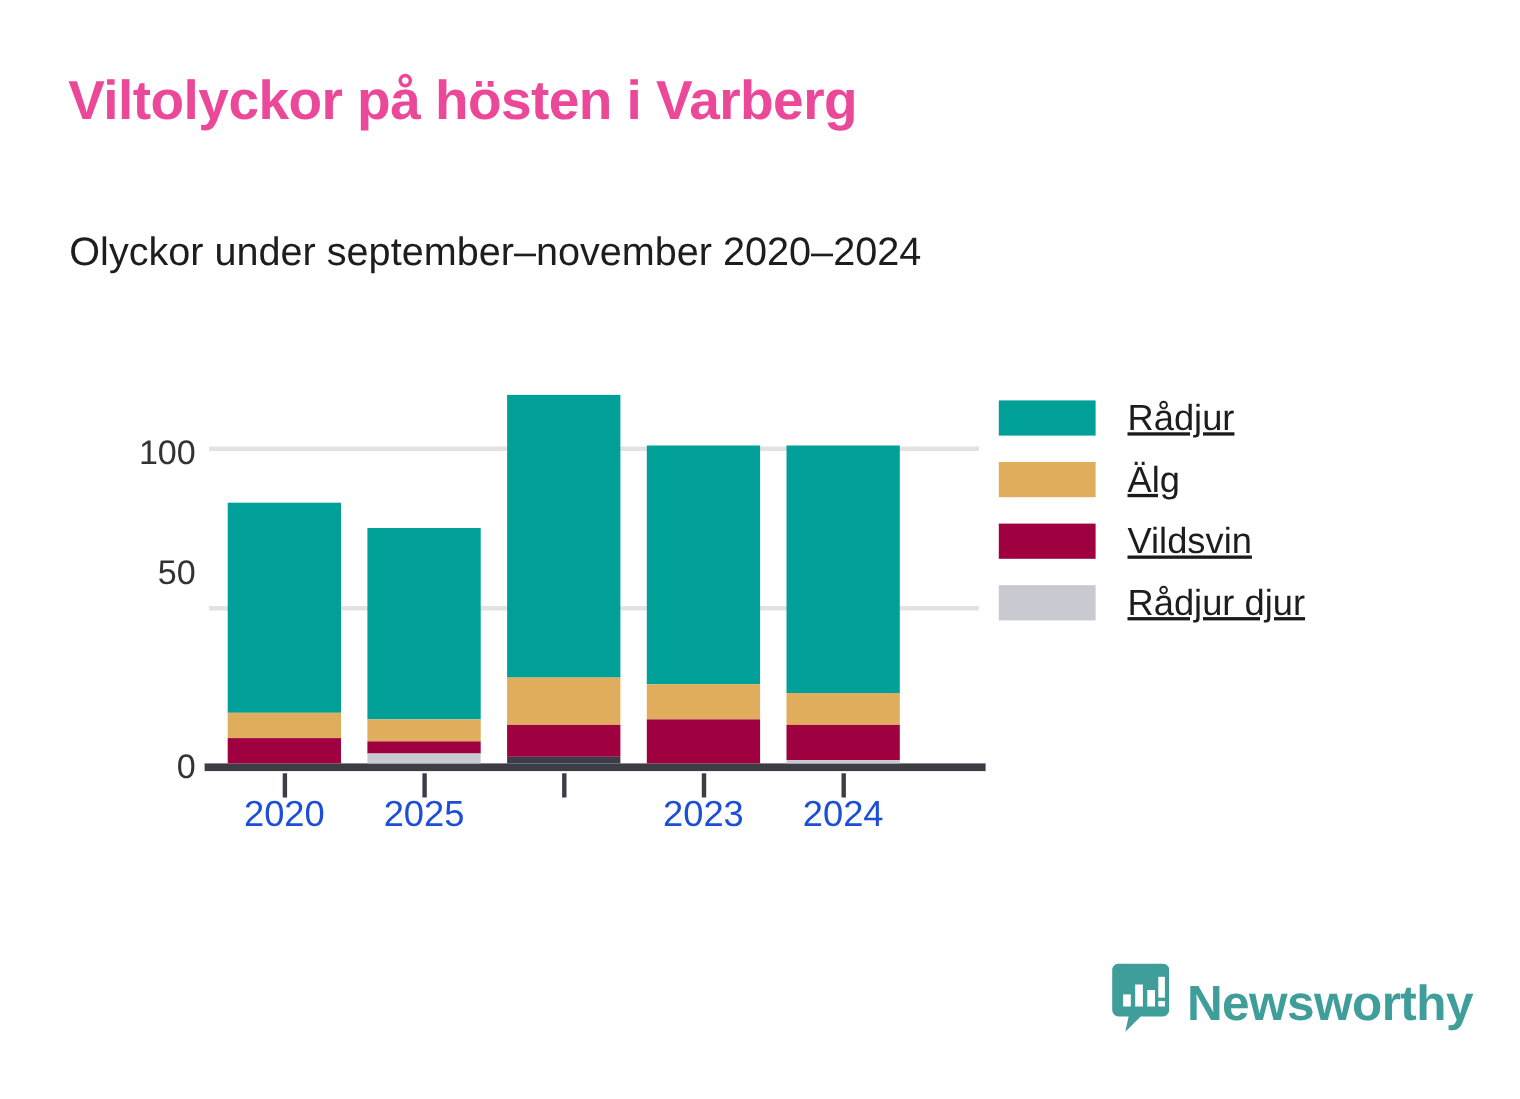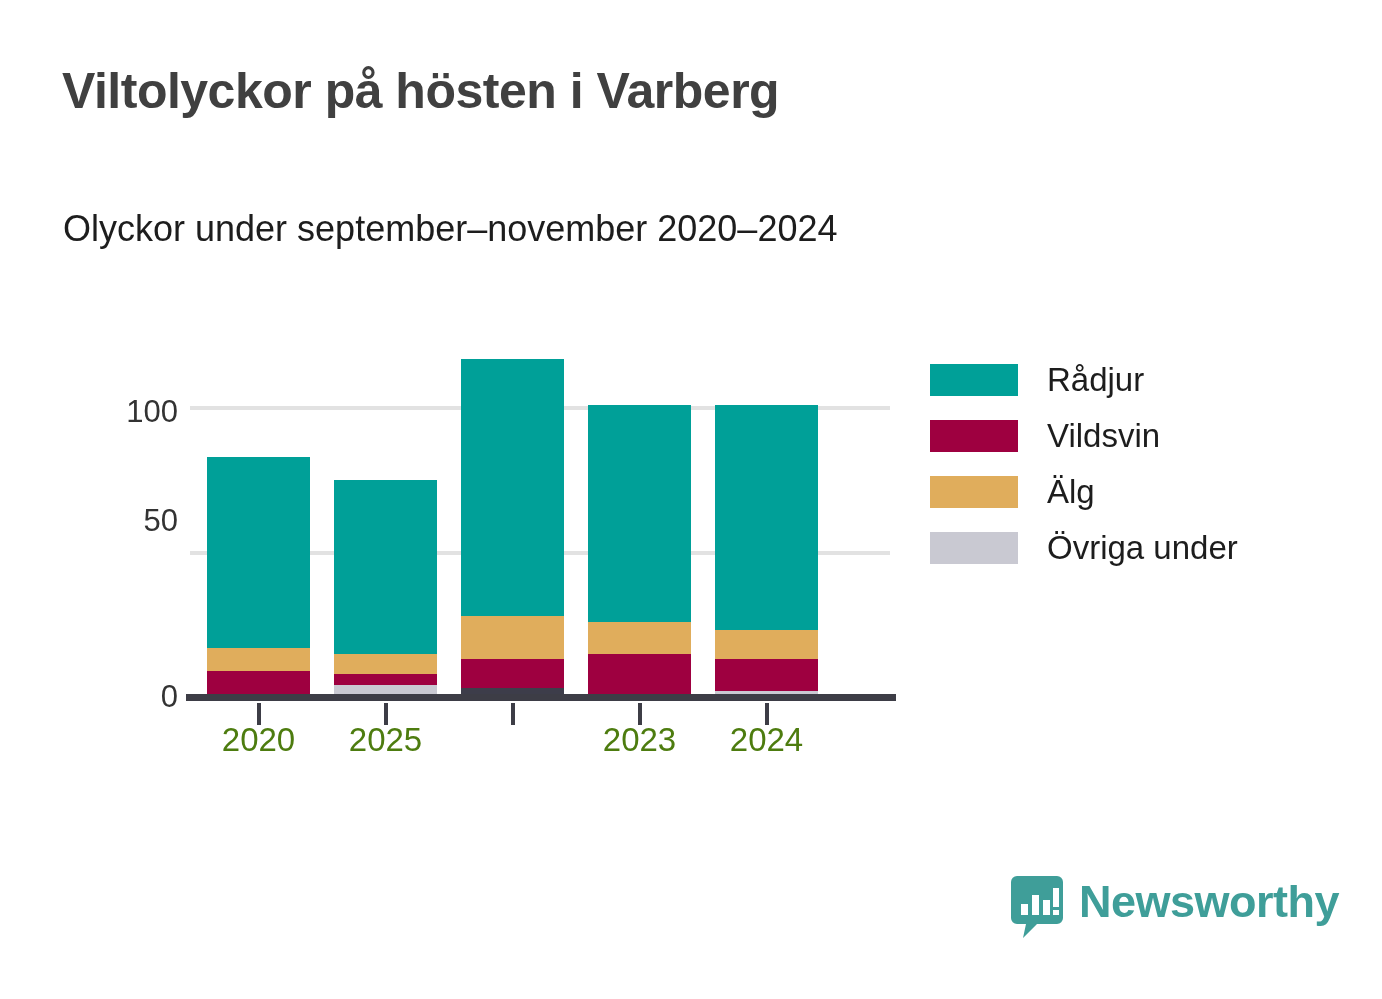--- a/index.html
+++ b/index.html
@@ -22,21 +22,21 @@
   }
 
   
   .chart-title {
     position: absolute;
     left: 62px;
     top: 62px;
     font-size: 50px;
     font-weight: bold;
     letter-spacing: -0.5px;
-    color: #404040;
+    color: #ec4899;
     white-space: nowrap;
   }
   .chart-subtitle {
     position: absolute;
     left: 63px;
     top: 208px;
     font-size: 36px;
     font-weight: normal;
     color: #1d1d1d;
     white-space: nowrap;
@@ -95,28 +95,29 @@
     height: 22px;
     background: #3d3d46;
     top: 703px;
   }
   .xlabel {
     position: absolute;
     top: 721px;
     width: 160px;
     text-align: center;
     font-size: 33px;
-    color: #4d7c0f;
+    color: #1d4ed8;
   }
 
   
   .legend {
     position: absolute;
-    left: 930px;
+    left: 908px;
     top: 352px;
+    text-decoration: underline;
   }
   .legend-row {
     display: flex;
     align-items: center;
     height: 56px;
   }
   .legend-swatch {
     width: 88px;
     height: 32px;
     flex: none;
@@ -127,21 +128,21 @@
     color: #1d1d1d;
     white-space: nowrap;
   }
 
   
   .logo {
     position: absolute;
     left: 1011px;
     top: 876px;
     display: flex;
-    align-items: flex-start;
+    align-items: flex-end;
   }
   .logo-mark {
     width: 52px;
     height: 62px;
     flex: none;
   }
   .logo-text {
     margin-left: 16px;
     font-size: 45px;
     font-weight: bold;
@@ -203,30 +204,30 @@
       <div class="xtick" style="left: 764.5px;"></div>
       <div class="xlabel" style="left: 686.5px;">2024</div>
     </div>
 
   <div class="legend" id="legend">
       <div class="legend-row">
         <span class="legend-swatch" style="background: rgb(0, 160, 152);"></span>
         <span class="legend-label">Rådjur</span>
       </div>
       <div class="legend-row">
+        <span class="legend-swatch" style="background: rgb(224, 173, 92);"></span>
+        <span class="legend-label">Älg</span>
+      </div>
+      <div class="legend-row">
         <span class="legend-swatch" style="background: rgb(158, 0, 64);"></span>
         <span class="legend-label">Vildsvin</span>
       </div>
       <div class="legend-row">
-        <span class="legend-swatch" style="background: rgb(224, 173, 92);"></span>
-        <span class="legend-label">Älg</span>
-      </div>
-      <div class="legend-row">
         <span class="legend-swatch" style="background: rgb(201, 201, 210);"></span>
-        <span class="legend-label">Övriga under</span>
+        <span class="legend-label">Rådjur djur</span>
       </div>
     </div>
 
   <div class="logo">
     <span class="logo-mark">
       <svg viewBox="0 0 52 62" width="52" height="62" aria-hidden="true">
         <path d="M6 0 H46 A6 6 0 0 1 52 6 V42 A6 6 0 0 1 46 48 H26 L12 62 L15 48 H6 A6 6 0 0 1 0 42 V6 A6 6 0 0 1 6 0 Z" fill="#3f9e99"></path>
         <rect x="10" y="28" width="7" height="11" fill="#ffffff"></rect>
         <rect x="21" y="19" width="7" height="20" fill="#ffffff"></rect>
         <rect x="32" y="24" width="7" height="15" fill="#ffffff"></rect>

